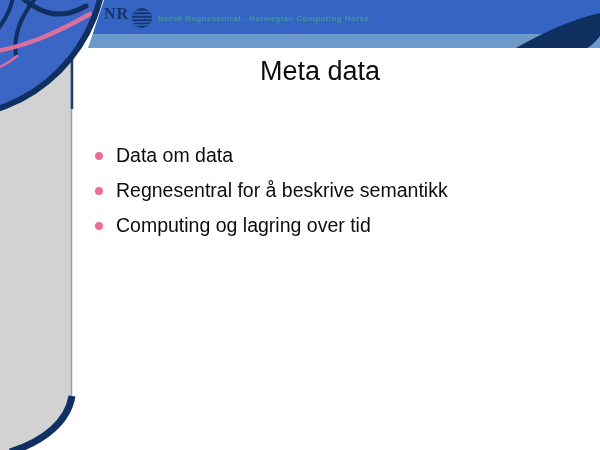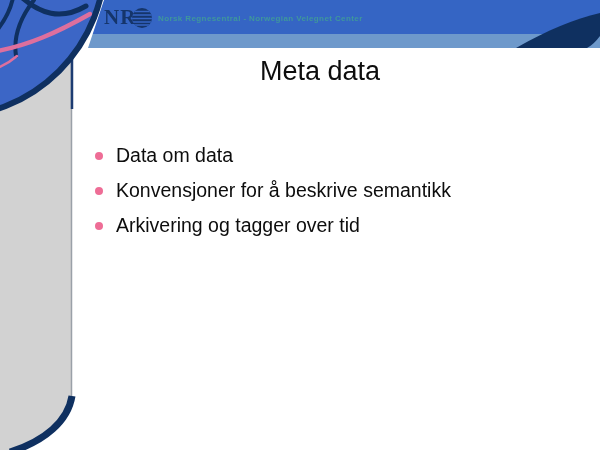--- a/index.html
+++ b/index.html
@@ -17,21 +17,21 @@
   .deco .gray-fill{fill:var(--panel-gray,#d2d2d2);}
   .deco .ball{fill:var(--ball-blue,#3c66c6);stroke:var(--navy,#0f3060);stroke-width:6;}
   .deco .swirl-navy{fill:none;stroke:var(--navy,#0f3060);stroke-linecap:round;}
   .deco .swirl-pink{fill:none;stroke:var(--ribbon-pink,#dd6f9e);stroke-linecap:round;}
   .deco .edge-gray{stroke:#9aa0a8;stroke-width:1.5;fill:none;}
   .deco .edge-navy{stroke:#1d3c72;stroke-width:2.5;fill:none;}
   .deco .curve-navy{stroke:var(--navy,#0f3060);stroke-width:7;fill:none;}
   
   .logo-nr{
     position:absolute;left:104px;top:5px;color:var(--logo-navy,#15356b);
-    font-family:"Liberation Serif",serif;font-weight:bold;font-size:21px;letter-spacing:1px;
+    font-family:"Liberation Serif",serif;font-weight:bold;font-size:16px;letter-spacing:1px;
   }
   .globe{position:absolute;left:132px;top:8px;width:20px;height:20px;}
   .org-name{
     position:absolute;left:158px;top:14px;color:var(--org-teal,#3f979c);
     font-size:8px;font-weight:bold;letter-spacing:0.4px;white-space:nowrap;
   }
   
   .title{
     position:absolute;left:40px;top:56px;width:560px;text-align:center;
     font-size:27px;color:var(--text-black,#0d0d0d);
@@ -91,32 +91,32 @@
       </clipPath>
     <circle cx="10" cy="10" r="10" fill="#15356b"></circle>
     <g clip-path="url(#gclip)" stroke="#3565c4" stroke-width="1.4">
       <line x1="0" y1="3.5" x2="20" y2="3.5"></line>
       <line x1="0" y1="7" x2="20" y2="7"></line>
       <line x1="0" y1="10.5" x2="20" y2="10.5"></line>
       <line x1="0" y1="14" x2="20" y2="14"></line>
       <line x1="0" y1="17" x2="20" y2="17"></line>
     </g>
   </svg>
-  <div class="org-name">Norsk Regnesentral - Norwegian Velegnet Center</div>
+  <div class="org-name">Norsk Regnesentral - Norwegian Computing Norsk</div>
 
   <div class="title">Meta data</div>
 
   <ul class="bullets">
     <li>
       <span class="dot"></span>
       <span>Data om data</span>
     </li>
     <li>
       <span class="dot"></span>
-      <span>Konvensjoner for å beskrive semantikk</span>
+      <span>Regnesentral for å beskrive semantikk</span>
     </li>
     <li>
       <span class="dot"></span>
-      <span>Arkivering og tagger over tid</span>
+      <span>Computing og lagring over tid</span>
     </li>
   </ul>
 
 </div>
 
 </body></html>

